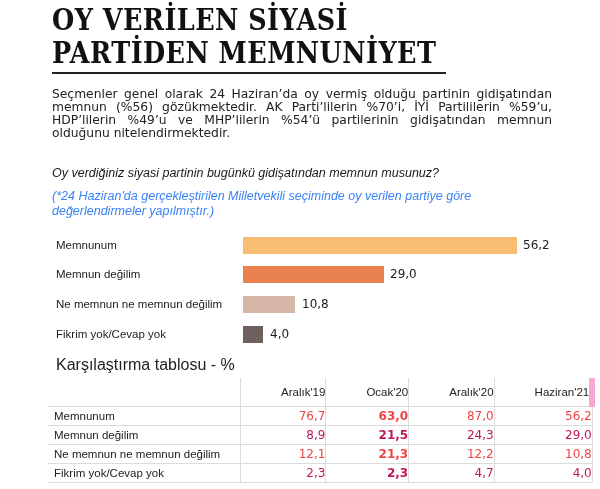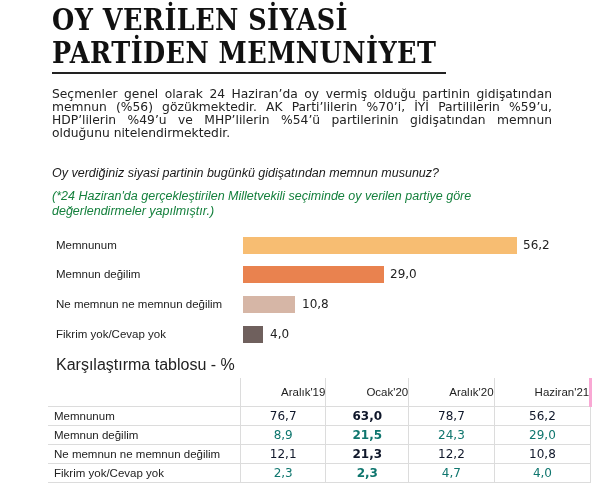--- a/index.html
+++ b/index.html
@@ -1,35 +1,35 @@
 <!DOCTYPE html>
 <html><head>
 <meta charset="utf-8">
 <style>
   html, body { margin: 0; padding: 0; background: #ffffff; }
   body { width: 600px; height: 489px; position: relative; overflow: hidden; font-family: "DejaVu Sans", sans-serif; color: #1e1e1e; }
   .title { position: absolute; left: 52px; top: 4px; width: 400px; font-family: "DejaVu Serif", serif; font-weight: bold; font-size: 29px; line-height: 33px; letter-spacing: 0.5px; color: #111; transform: scaleX(0.88); transform-origin: left top; white-space: nowrap; }
   .title-rule { position: absolute; left: 52px; top: 72px; width: 394px; height: 2px; background: #222; }
   .intro { position: absolute; left: 52px; top: 88px; width: 500px; font-size: 12.3px; line-height: 13px; text-align: justify; color: #222; }
   .question { position: absolute; left: 52px; top: 166px; font-family: Liberation Sans, sans-serif; font-style: italic; font-size: 12.5px; color: #1a1a1a; }
-  .note { position: absolute; left: 52px; top: 189px; width: 460px; font-family: "Liberation Sans", sans-serif; font-style: italic; font-size: 12.5px; line-height: 15px; color: #15803d; }
+  .note { position: absolute; left: 52px; top: 189px; width: 460px; font-family: "Liberation Sans", sans-serif; font-style: italic; font-size: 12.5px; line-height: 15px; color: #3b82f6; }
   .bar-row { position: absolute; left: 0; height: 18px; width: 600px; }
   .bar-label { position: absolute; left: 56px; top: 2px; font-family: "Liberation Sans", sans-serif; font-size: 11.5px; color: #222; white-space: nowrap; }
   .bar { position: absolute; left: 243px; top: 0; height: 17px; }
   .bar-value { position: absolute; top: 1px; font-family: "DejaVu Sans", sans-serif; font-size: 12px; color: #222; }
   .table-title { position: absolute; left: 56px; top: 356px; font-family: "Liberation Sans", sans-serif; font-size: 16px; color: #222; }
   table.cmp { position: absolute; left: 48px; top: 378px; border-collapse: collapse; font-family: "Liberation Sans", sans-serif; font-size: 11.5px; }
   table.cmp td, table.cmp th { border: 1px solid #dcdcdc; padding: 0; height: 18px; }
   table.cmp th { height: 28px; font-weight: normal; text-align: center; font-size: 11.5px; color: #222; }
   table.cmp th.blank { border-top: none; border-left: none; border-bottom: 1px solid #dcdcdc; }
   table.cmp td.lbl { width: 186px; padding-left: 6px; text-align: left; border-left: none; color: #222; }
   table.cmp td.num { text-align: center; font-family: "DejaVu Sans", sans-serif; font-size: 12px; }
   table.cmp td.c1 { width: 71px; } table.cmp td.c2 { width: 70px; font-weight: bold; } table.cmp td.c3 { width: 70px; } table.cmp td.c4 { width: 74px; }
-  tr.dark td.num { color: #0f172a; }
-  tr.light td.num { color: #0f766e; }
+  tr.dark td.num { color: #ef4444; text-align: right; }
+  tr.light td.num { color: #be185d; text-align: right; }
   table.cmp th { border-top: none; padding-left: 40px; }
 </style>
 </head>
 <body>
 
 <div class="title">
   <div>OY VERİLEN SİYASİ</div>
   <div>PARTİDEN MEMNUNİYET</div>
 </div>
 <div class="title-rule"></div>
@@ -64,29 +64,29 @@
 
 <div class="table-title">Karşılaştırma tablosu - %</div>
 
 <table class="cmp">
   <thead>
     <tr>
       <th class="blank"></th>
       <th>Aralık'19</th>
       <th>Ocak'20</th>
       <th>Aralık'20</th>
-      <th style="border-right:3px solid #f9a8d4">Haziran'21</th>
+      <th style="border-right:6px solid #f9a8d4">Haziran'21</th>
     </tr>
   </thead>
   <tbody>
     <tr class="dark">
       <td class="lbl">Memnunum</td>
       <td class="num c1">76,7</td>
       <td class="num c2">63,0</td>
-      <td class="num c3">78,7</td>
+      <td class="num c3">87,0</td>
       <td class="num c4">56,2</td>
     </tr>
     <tr class="light">
       <td class="lbl">Memnun değilim</td>
       <td class="num c1">8,9</td>
       <td class="num c2">21,5</td>
       <td class="num c3">24,3</td>
       <td class="num c4">29,0</td>
     </tr>
     <tr class="dark">

